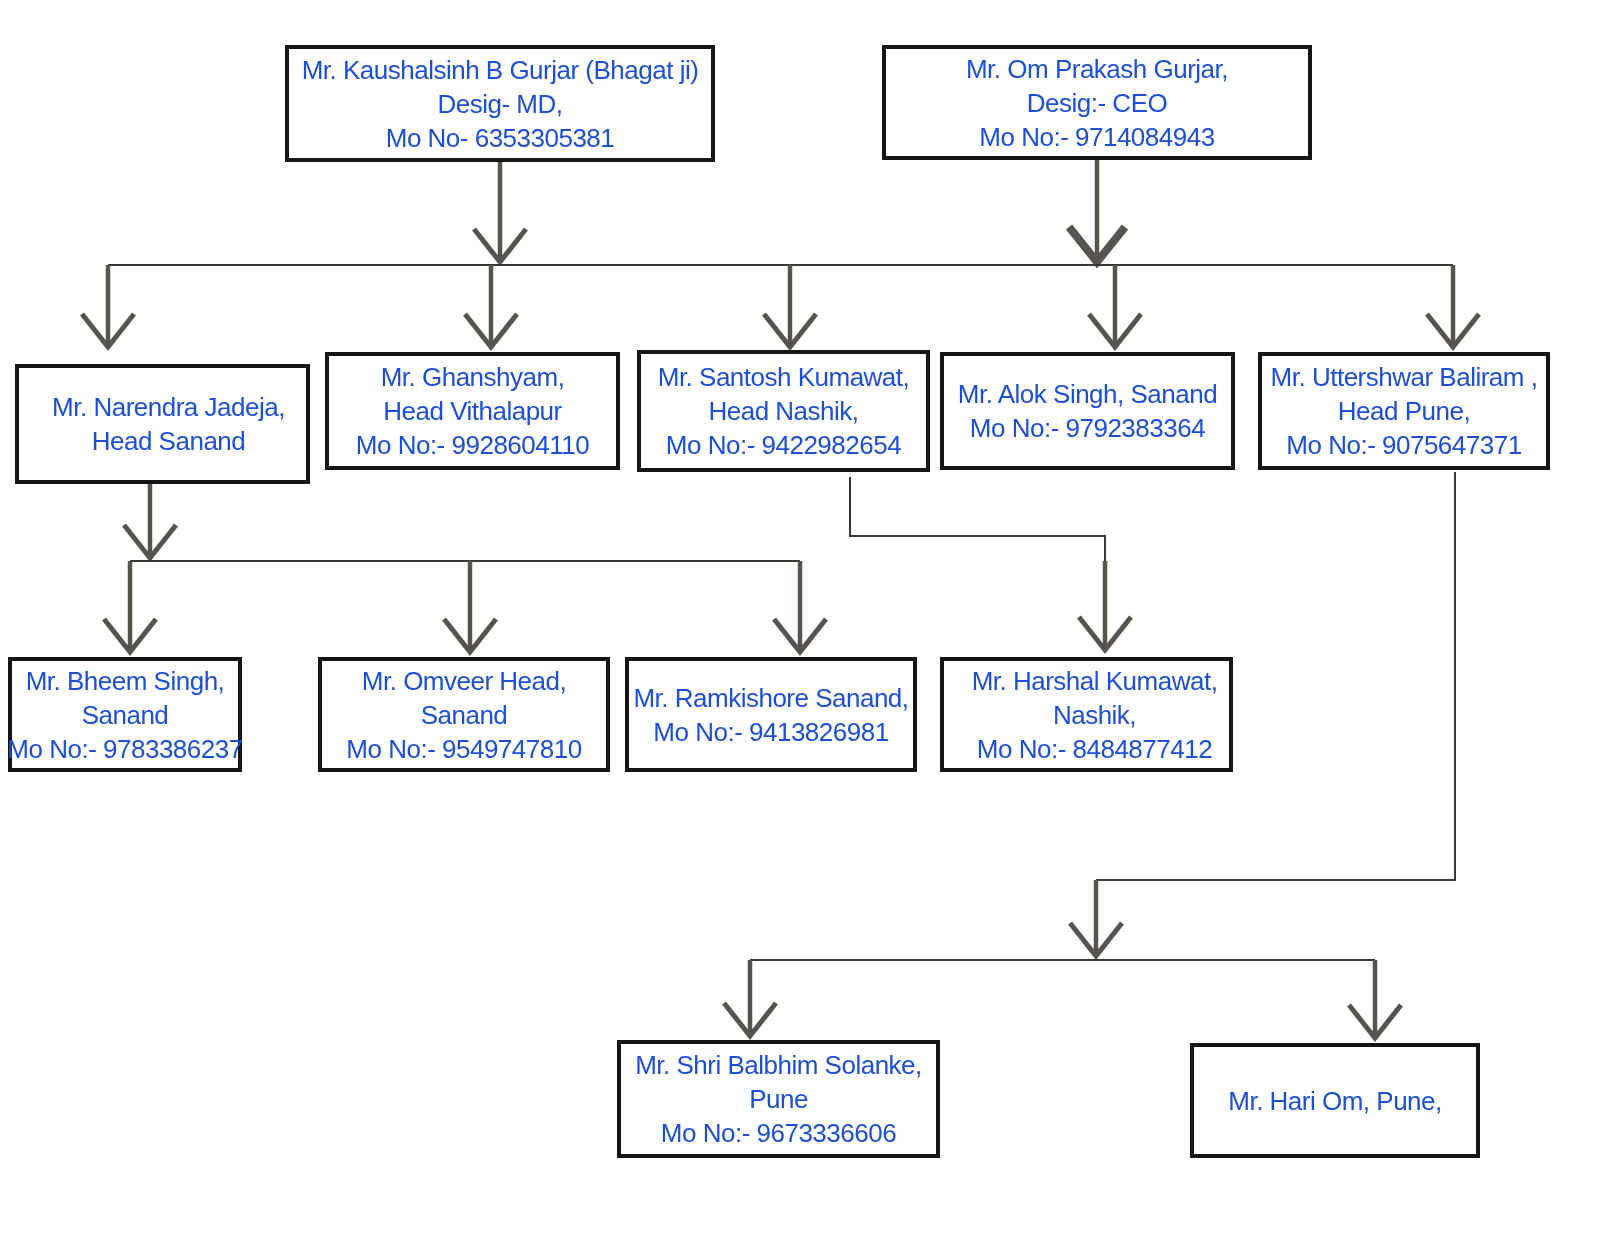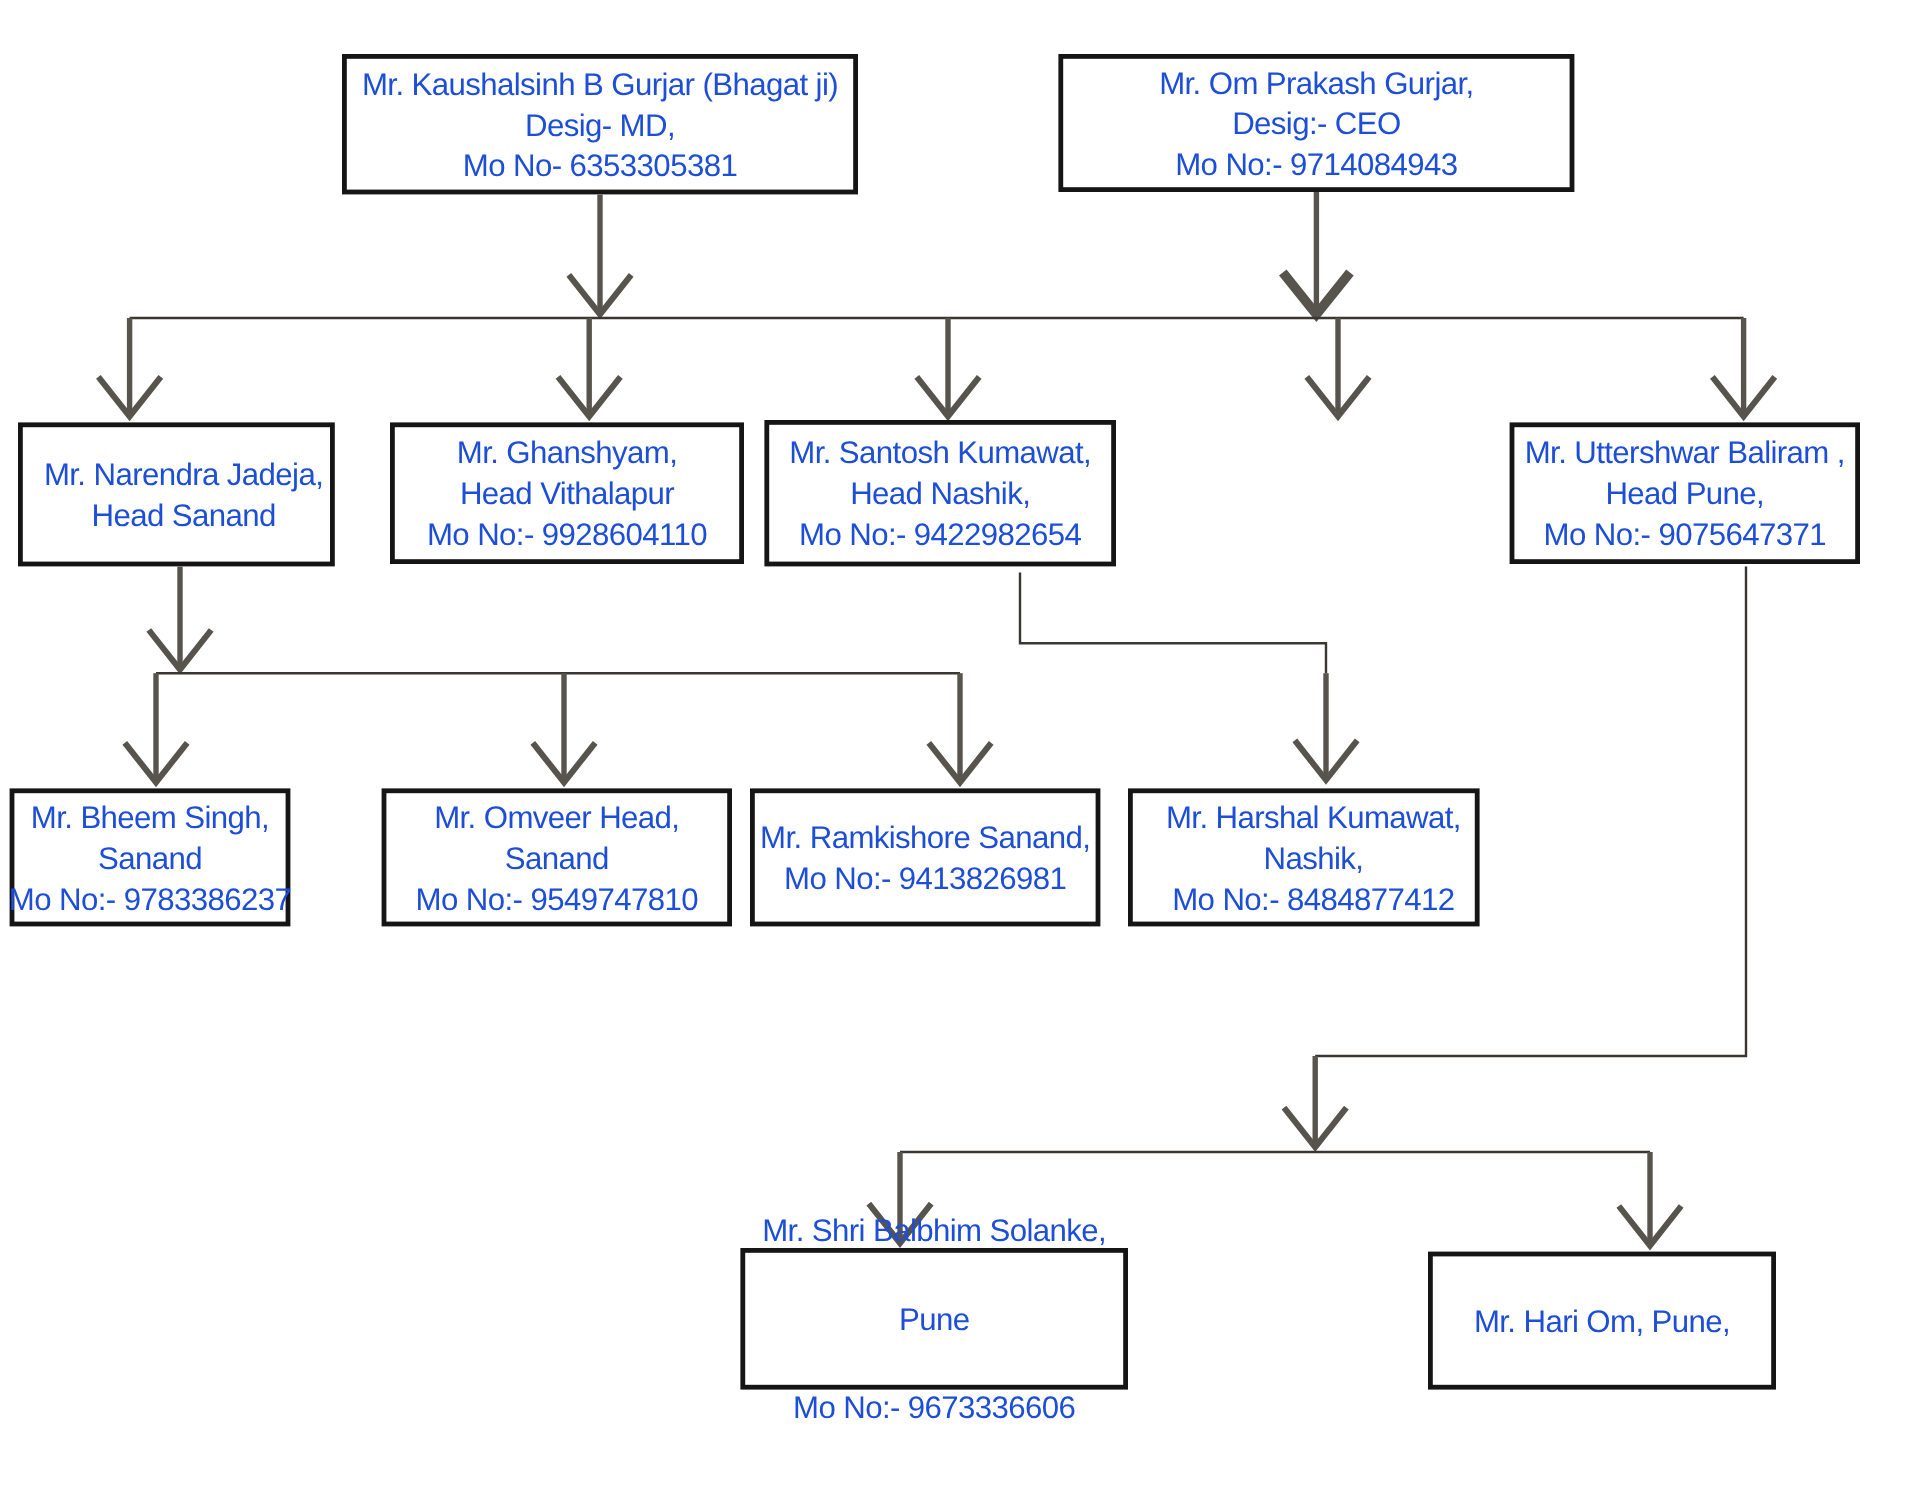--- a/index.html
+++ b/index.html
@@ -24,30 +24,30 @@
     color:#1d4ed8;
     font-size:26px;
     letter-spacing:-0.5px;
     line-height:34px;
     z-index:2;
   }
   .node .l{white-space:nowrap;}
   
   #n-md        {left:285px; top:45px;  width:430px; height:117px;}
   #n-ceo       {left:882px; top:45px;  width:430px; height:115px;}
-  #n-narendra  {left:15px;  top:352px; width:264px; height:120px;padding-left:12px;}
+  #n-narendra  {left:15px;  top:364px; width:295px; height:120px;padding-left:12px;}
   #n-ghanshyam {left:325px; top:352px; width:295px; height:118px;}
   #n-santosh   {left:637px; top:350px; width:293px; height:122px;}
   #n-alok      {left:940px; top:352px; width:295px; height:118px;}
   #n-uttershwar{left:1258px;top:352px; width:292px; height:118px;}
   #n-bheem     {left:8px;   top:657px; width:234px; height:115px;}
   #n-omveer    {left:318px; top:657px; width:292px; height:115px;}
   #n-ramkishore{left:625px; top:657px; width:292px; height:115px;}
   #n-harshal   {left:940px; top:657px; width:293px; height:115px;padding-left:16px;}
-  #n-balbhim   {left:617px; top:1040px;width:323px; height:118px;gap:40px;}
+  #n-balbhim   {left:617px; top:1040px;width:323px; height:118px;}
   #n-hariom    {left:1190px;top:1043px;width:290px; height:115px;}
 </style>
 </head>
 <body>
 
 <div id="canvas">
 
   <svg id="wires" viewBox="0 0 1600 1248" xmlns="http://www.w3.org/2000/svg" fill="none">
 
     <g stroke="#57544d" stroke-width="4.5">
@@ -128,20 +128,24 @@
     <div class="l">Head Vithalapur</div>
     <div class="l">Mo No:- 9928604110</div>
   </div>
 
   <div class="node" id="n-santosh">
     <div class="l">Mr. Santosh Kumawat,</div>
     <div class="l">Head Nashik,</div>
     <div class="l">Mo No:- 9422982654</div>
   </div>
 
+  <div class="node" id="n-alok">
+    <div class="l">Mr. Alok Singh, Sanand</div>
+    <div class="l">Mo No:- 9792383364</div>
+  </div>
 
   <div class="node" id="n-uttershwar">
     <div class="l">Mr. Uttershwar Baliram ,</div>
     <div class="l">Head Pune,</div>
     <div class="l">Mo No:- 9075647371</div>
   </div>
 
   <div class="node" id="n-bheem">
     <div class="l">Mr. Bheem Singh,</div>
     <div class="l">Sanand</div>

